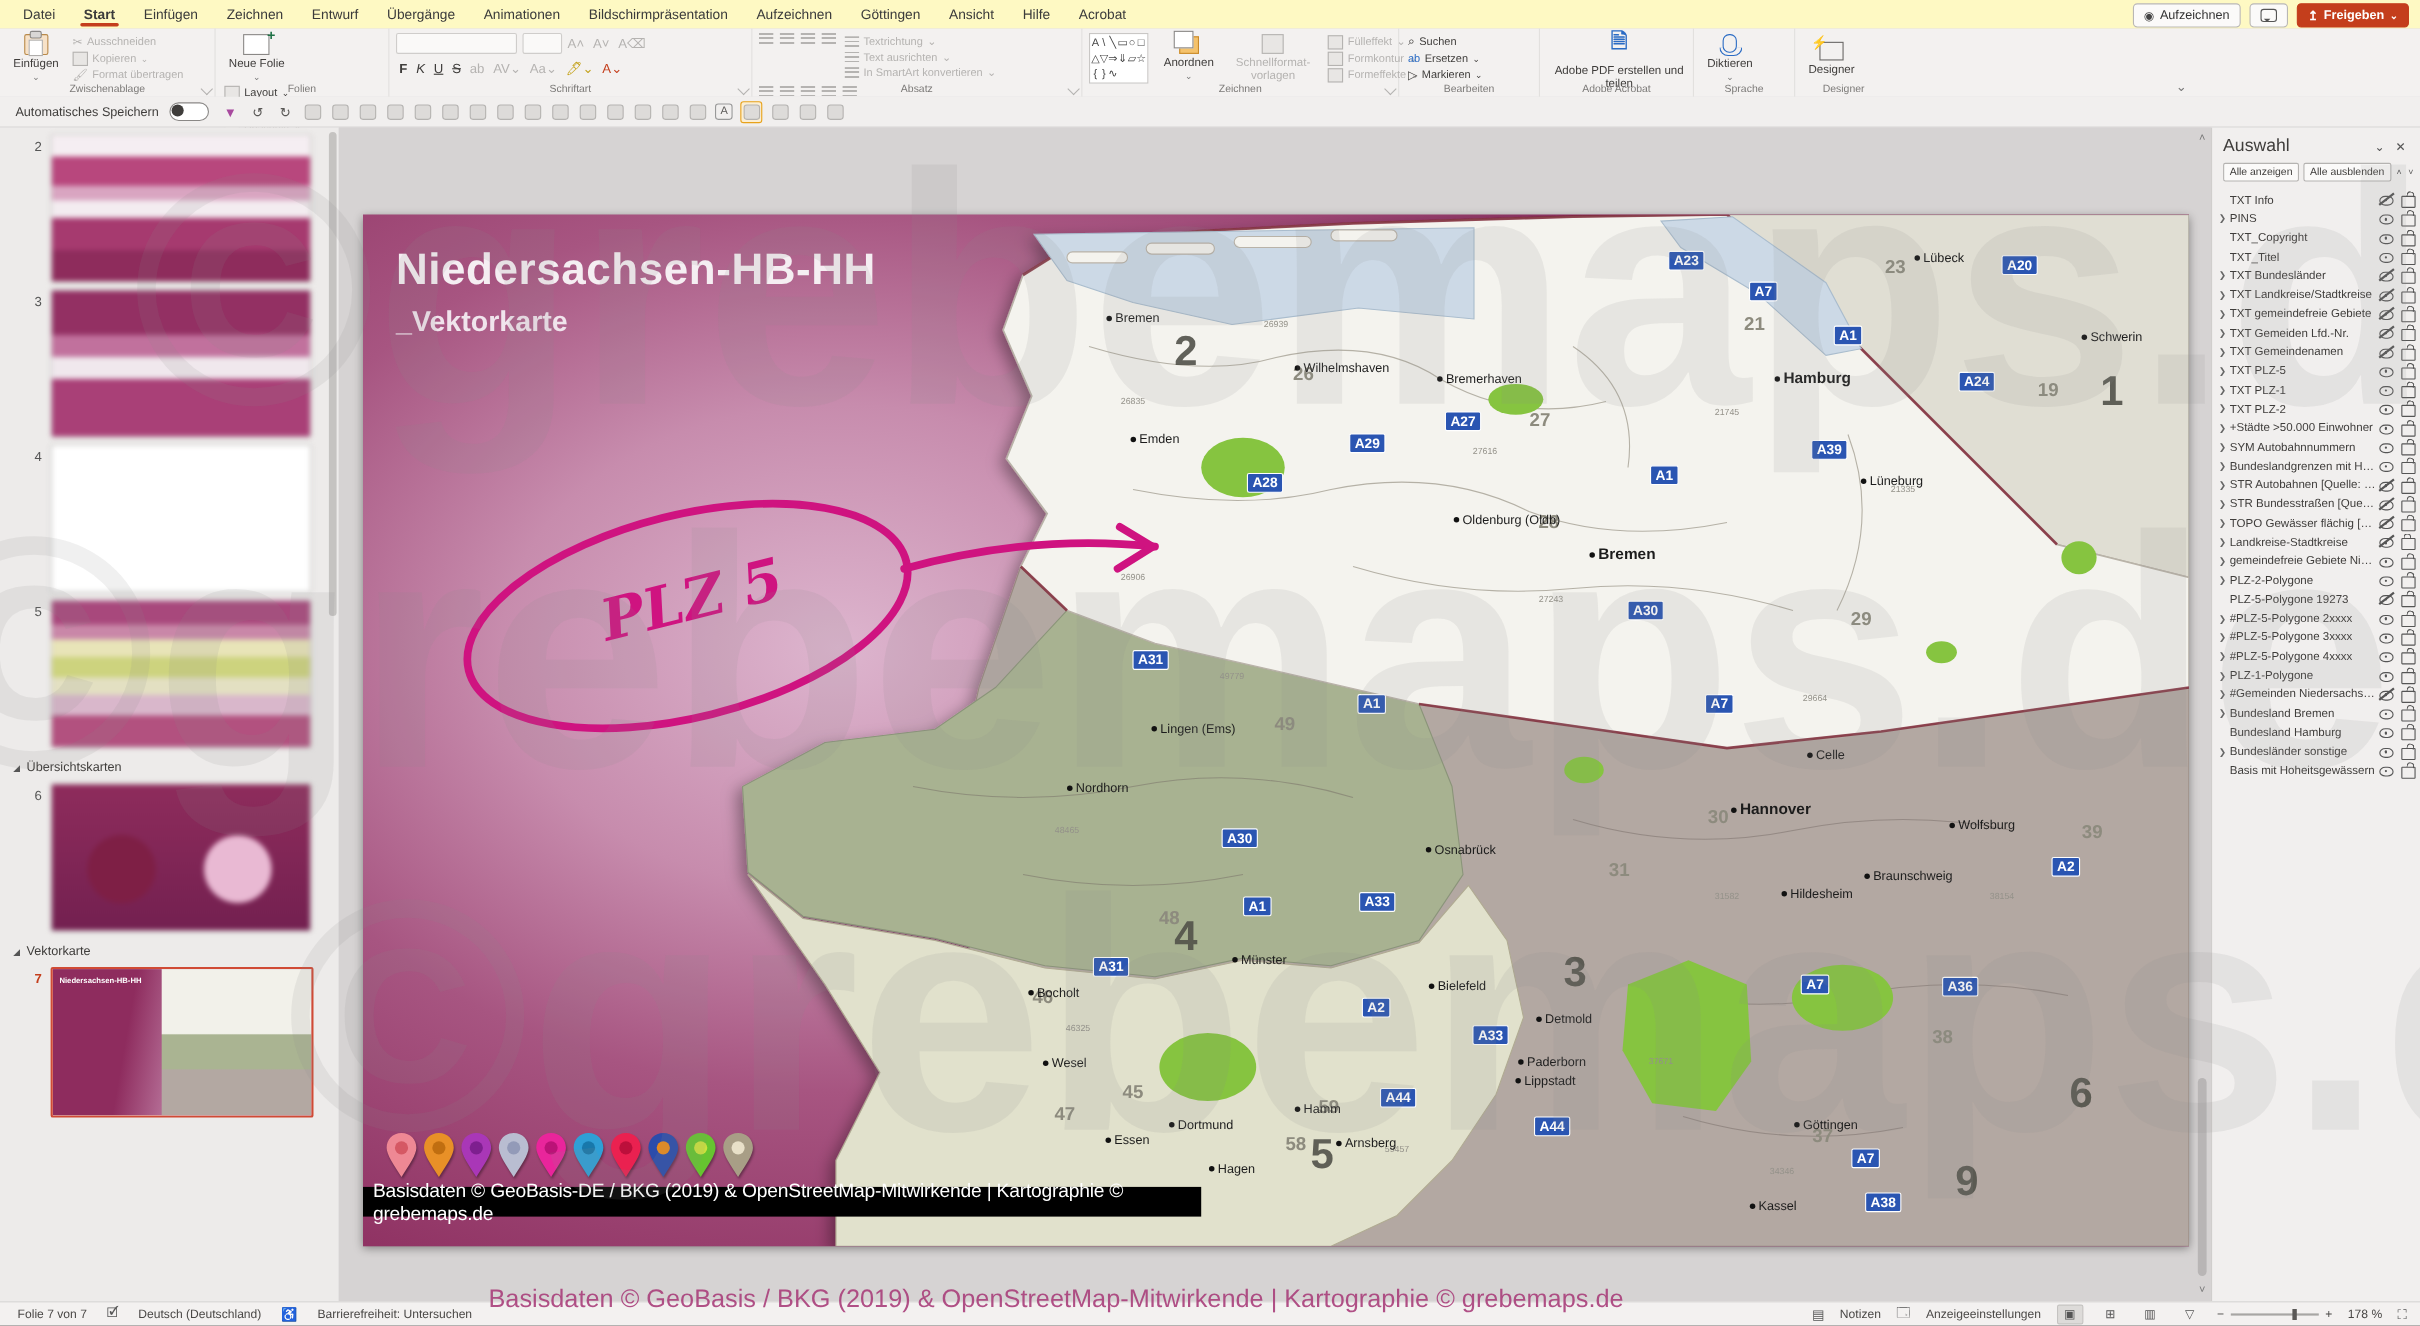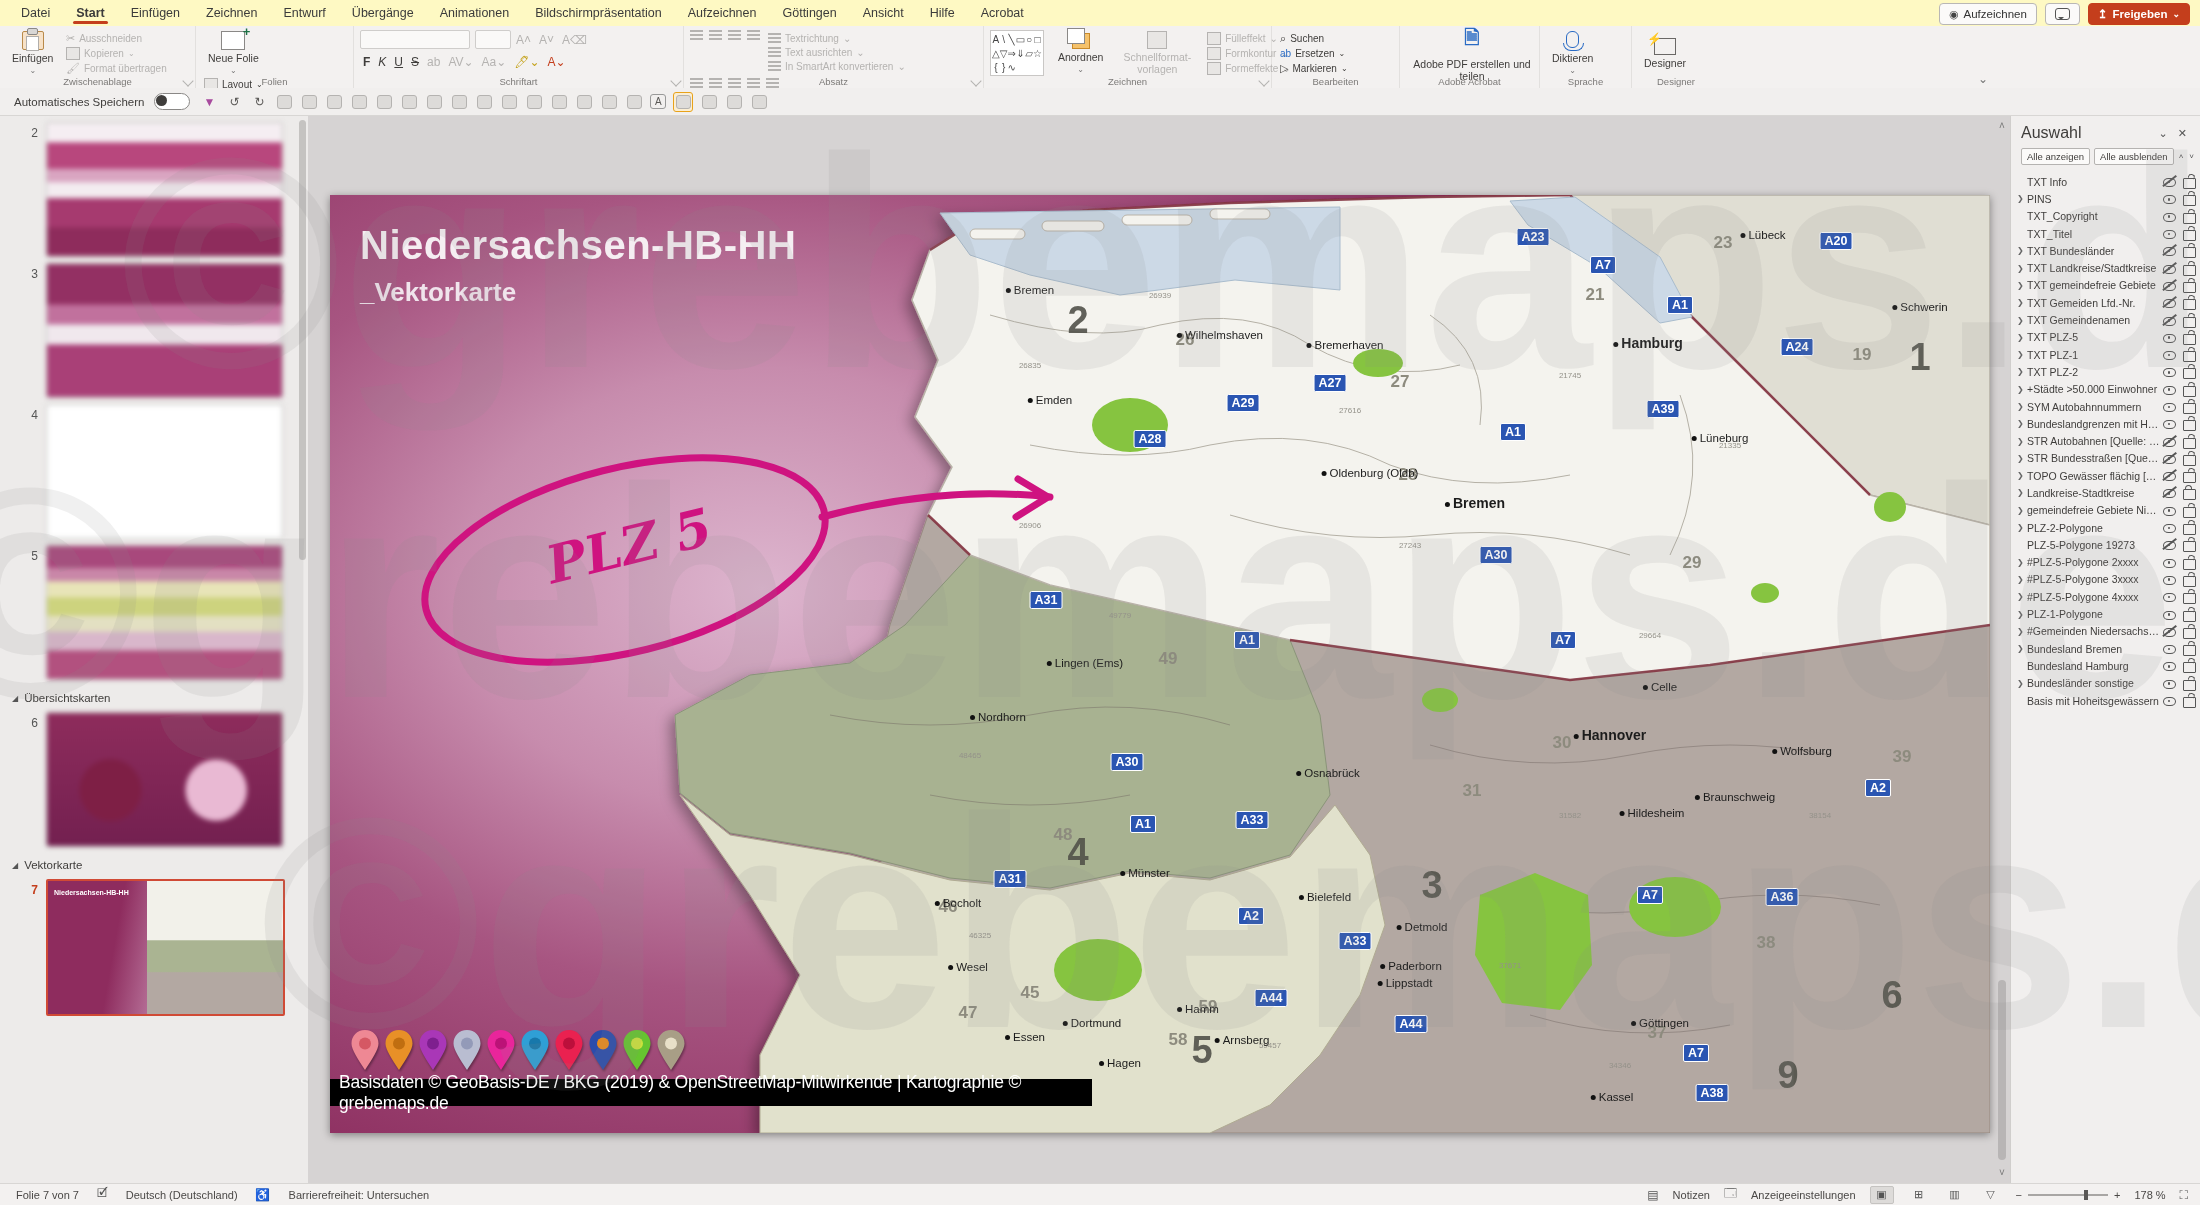--- a/index.html
+++ b/index.html
@@ -685,20 +685,21 @@
         </div>
     <div id="slide-bar">Basisdaten © GeoBasis-DE / BKG (2019) &amp; OpenStreetMap-Mitwirkende | Kartographie © grebemaps.de</div>
   </div>
   <div id="cscroll">
     <div class="car" style="top:0;">˄</div>
     <div class="cthumb"></div>
     <div class="car" style="bottom:0;">˅</div>
   </div>
 </div>
 
+<div id="below-caption">Basisdaten © GeoBasis / BKG (2019) &amp; OpenStreetMap-Mitwirkende | Kartographie © grebemaps.de</div>
 
 <div id="selpane">
   <div id="selpane-header">
     <span id="selpane-title">Auswahl</span>
     <span class="sp-hbtn">⌄</span>
     <span class="sp-hbtn">✕</span>
   </div>
   <div id="selpane-btns">
     <span class="spbtn">Alle anzeigen</span>
     <span class="spbtn">Alle ausblenden</span>

